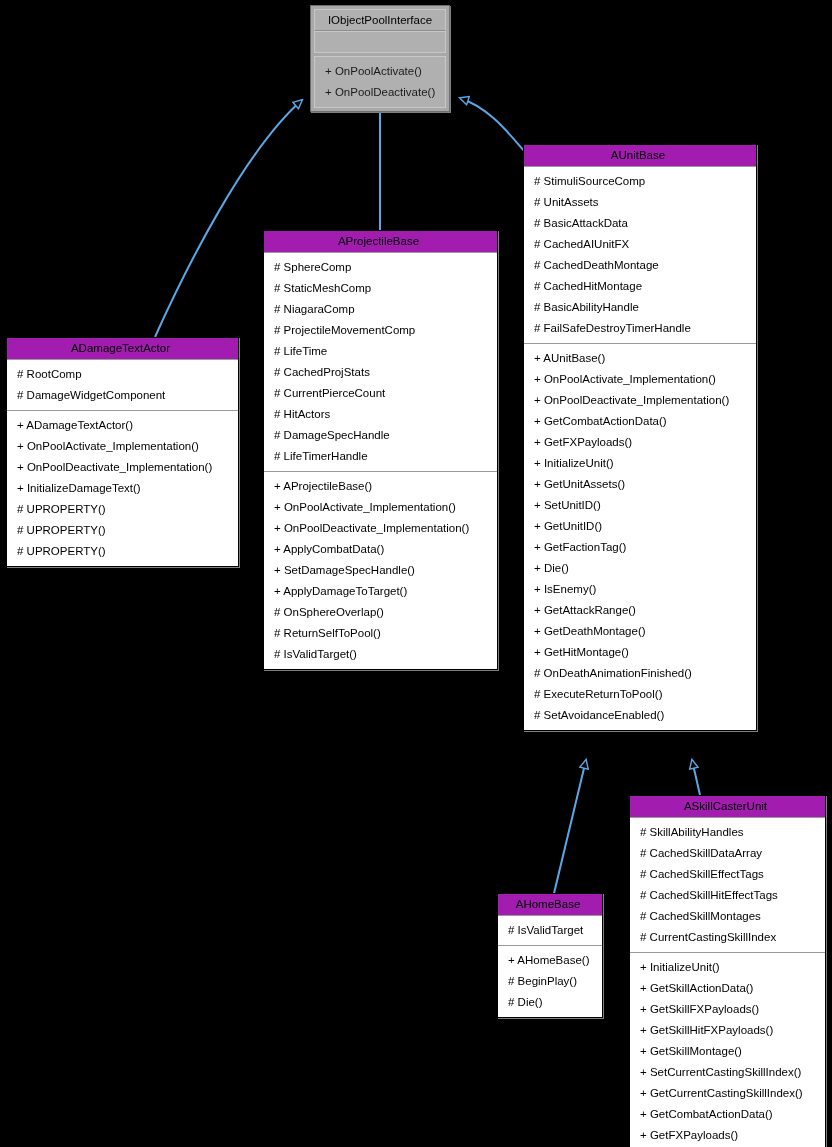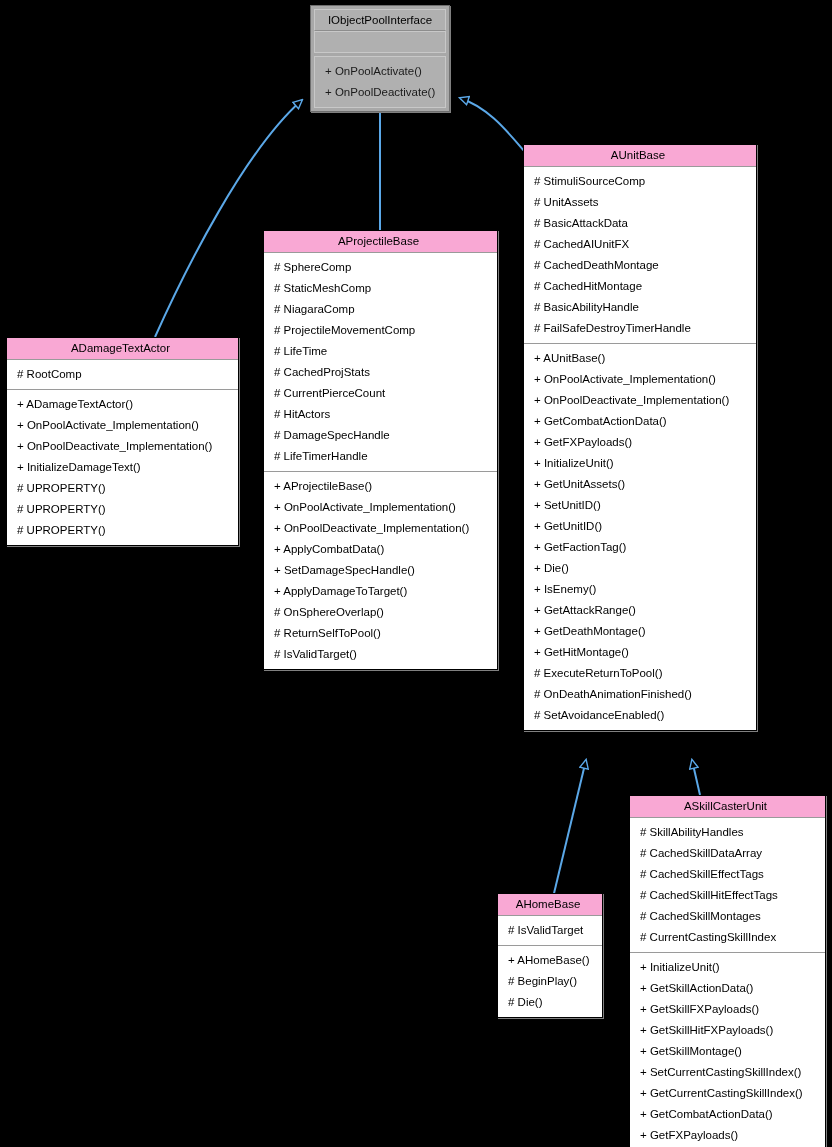--- a/index.html
+++ b/index.html
@@ -34,21 +34,21 @@
     background: #a8a8a8;
     border: 1px solid #6e6e6e;
   }
   .uml-title {
     box-sizing: border-box;
     text-align: center;
     font-size: 11.5px;
     color: #000000;
     padding: 4px 4px 4px 0;
     border-bottom: 1px solid #9a9a9a;
-    background: #f9a8d4;
+    background: #a21caf;
     line-height: 13px;
     white-space: nowrap;
     overflow: hidden;
   }
   .iface .uml-title {
     background: #b0b0b0;
     border: 1px solid #c8c8c8;
     border-bottom: 1px solid #8d8d8d;
     margin: 3px 3px 0 3px;
     padding: 4px 4px 3px 4px;
@@ -111,20 +111,21 @@
     <div class="uml-section">
       <div class="uml-row">+ OnPoolActivate()</div>
       <div class="uml-row">+ OnPoolDeactivate()</div>
     </div>
   </div>
 
   <div class="uml-box" style="left:6px; top:337px; width:233px;">
     <div class="uml-title">ADamageTextActor</div>
     <div class="uml-section">
       <div class="uml-row"># RootComp</div>
+      <div class="uml-row"># DamageWidgetComponent</div>
     </div>
     <div class="uml-section">
       <div class="uml-row">+ ADamageTextActor()</div>
       <div class="uml-row">+ OnPoolActivate_Implementation()</div>
       <div class="uml-row">+ OnPoolDeactivate_Implementation()</div>
       <div class="uml-row">+ InitializeDamageText()</div>
       <div class="uml-row"># UPROPERTY()</div>
       <div class="uml-row"># UPROPERTY()</div>
       <div class="uml-row"># UPROPERTY()</div>
     </div>
@@ -178,22 +179,22 @@
       <div class="uml-row">+ InitializeUnit()</div>
       <div class="uml-row">+ GetUnitAssets()</div>
       <div class="uml-row">+ SetUnitID()</div>
       <div class="uml-row">+ GetUnitID()</div>
       <div class="uml-row">+ GetFactionTag()</div>
       <div class="uml-row">+ Die()</div>
       <div class="uml-row">+ IsEnemy()</div>
       <div class="uml-row">+ GetAttackRange()</div>
       <div class="uml-row">+ GetDeathMontage()</div>
       <div class="uml-row">+ GetHitMontage()</div>
+      <div class="uml-row"># OnDeathAnimationFinished()</div>
       <div class="uml-row"># ExecuteReturnToPool()</div>
-      <div class="uml-row"># OnDeathAnimationFinished()</div>
       <div class="uml-row"># SetAvoidanceEnabled()</div>
     </div>
   </div>
 
   <div class="uml-box" style="left:497px; top:893px; width:106px;">
     <div class="uml-title">AHomeBase</div>
     <div class="uml-section">
       <div class="uml-row"># IsValidTarget</div>
     </div>
     <div class="uml-section">

